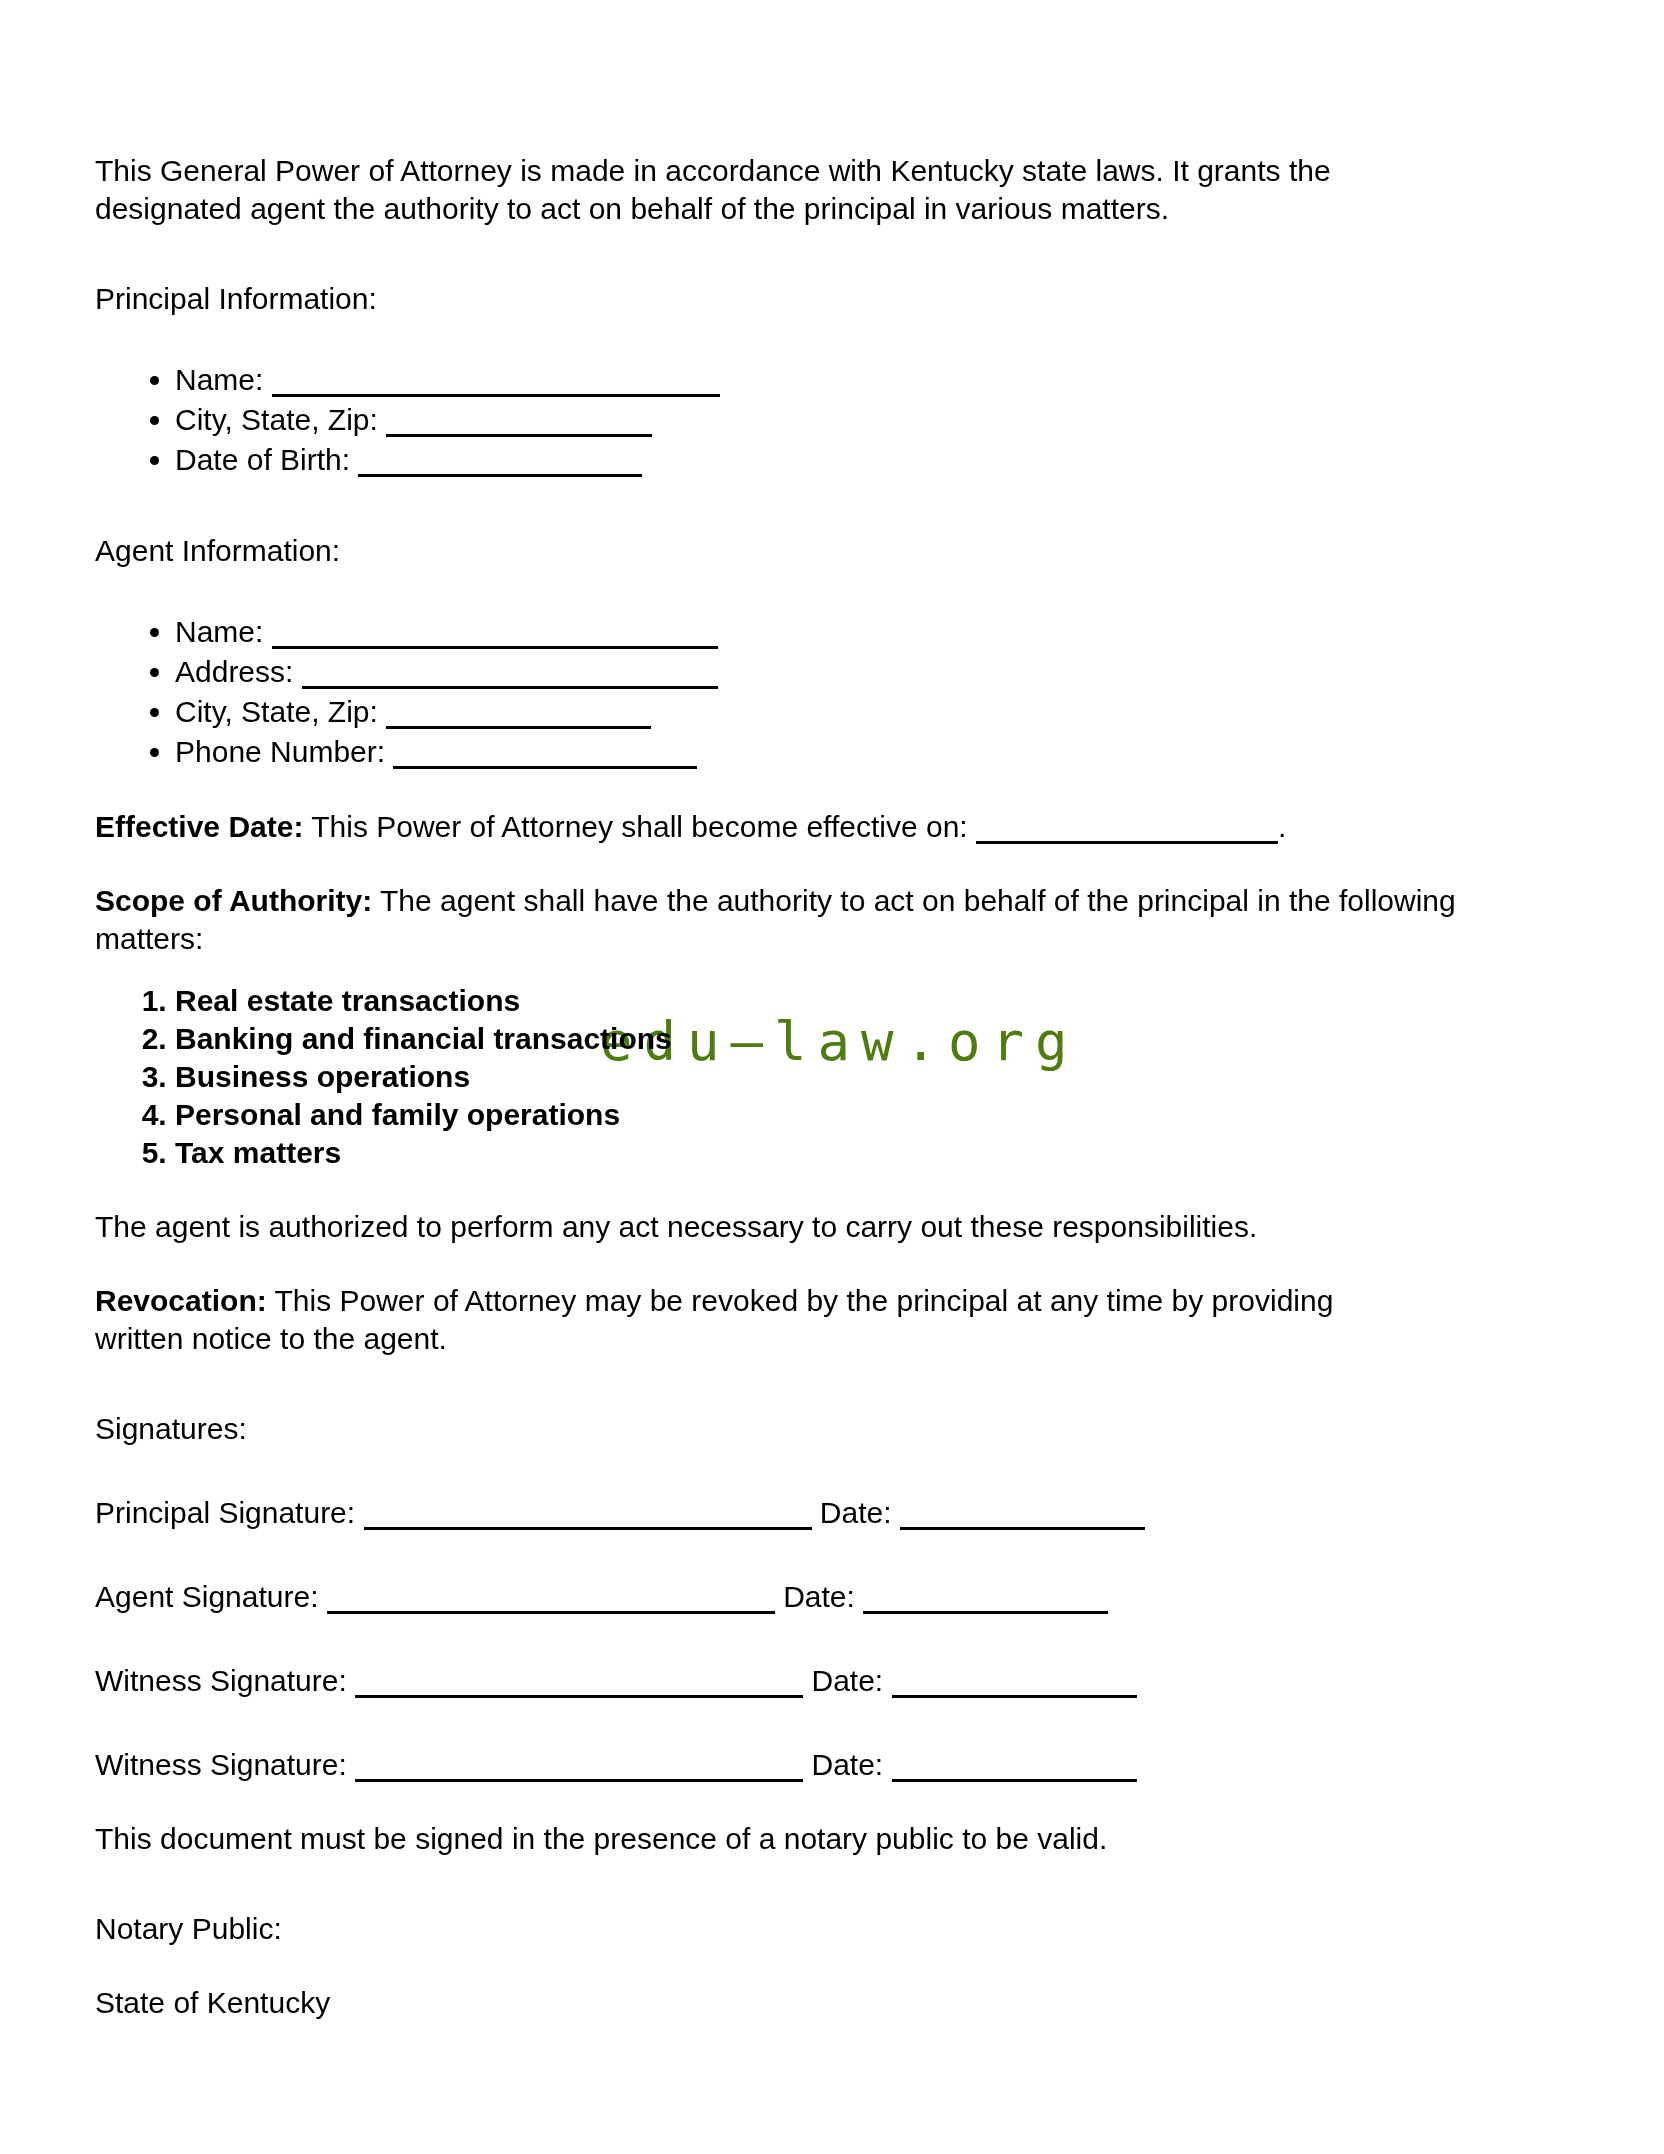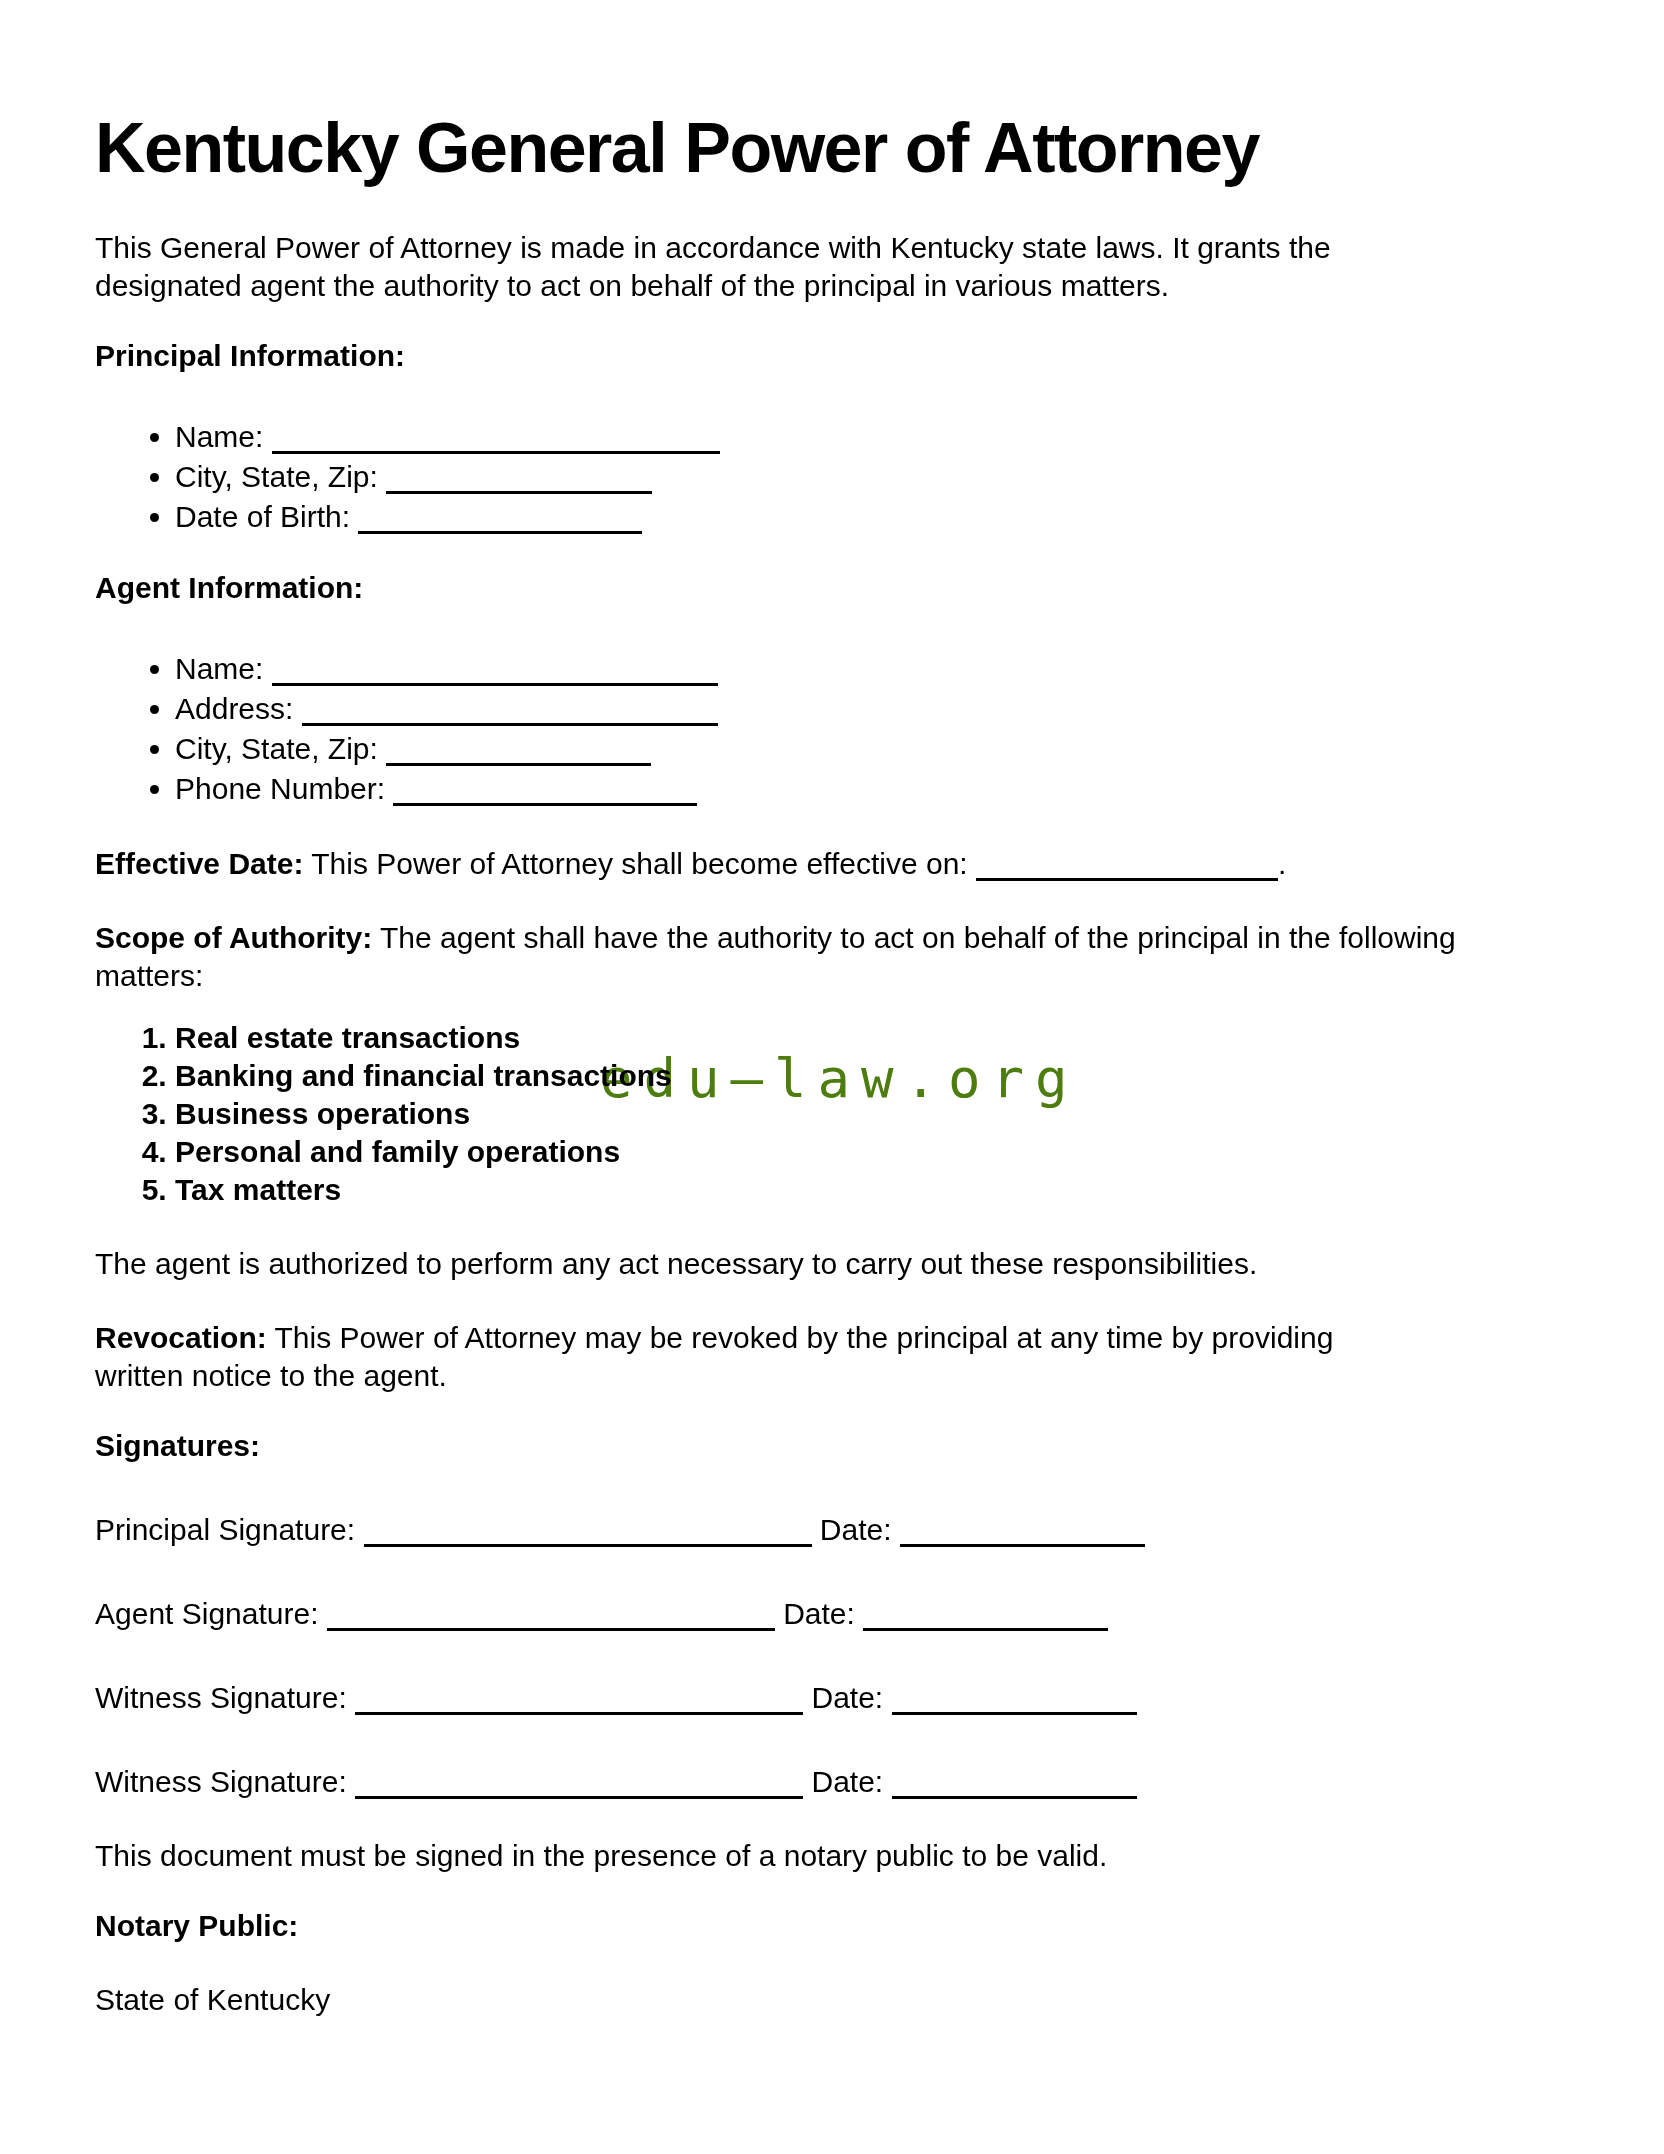--- a/index.html
+++ b/index.html
@@ -25,23 +25,23 @@
     letter-spacing: -1.5px;
     line-height: 77px;
     white-space: nowrap;
   }
   p.para { font-size: 30px; line-height: 38px; margin-top: 36px; }
   p.intro { margin-top: 42px; max-width: 1375px; }
   p.scope-lead { max-width: 1390px; }
   p.revocation { max-width: 1300px; }
   h2 {
     font-size: 30px;
-    font-weight: bold;
+    font-weight: normal;
     line-height: 38px;
-    margin-top: 32px;
+    margin-top: 52px;
   }
   b.lbl { font-weight: bold; }
   ul.fields {
     margin: 42px 0 0 0;
     padding-left: 80px;
     list-style: disc outside;
   }
   ul.fields li { font-size: 30px; line-height: 40px; }
   .scope-wrap { position: relative; margin-top: 24px; }
   ol.scope-list {
@@ -70,21 +70,20 @@
     letter-spacing: 11px;
     color: #4d7c0f;
     white-space: nowrap;
   }
 </style>
 </head>
 <body>
 
 <div class="page">
 
-  <h1>Kentucky General Power of Attorney</h1>
 
   <p class="para intro">This General Power of Attorney is made in accordance with Kentucky state laws. It grants the designated agent the authority to act on behalf of the principal in various matters.</p>
 
   <h2>Principal Information:</h2>
   <ul class="fields">
     <li>
       <span>Name:</span>
       <span class="blank" style="width:448px"></span>
     </li>
     <li>

